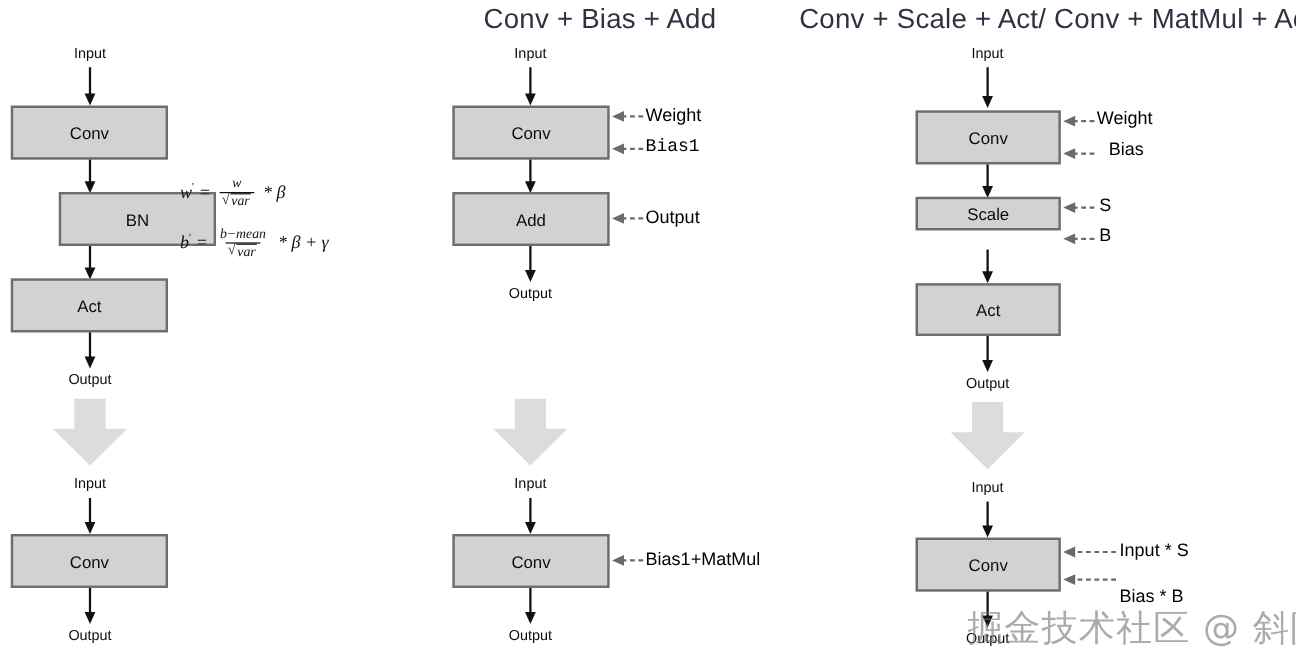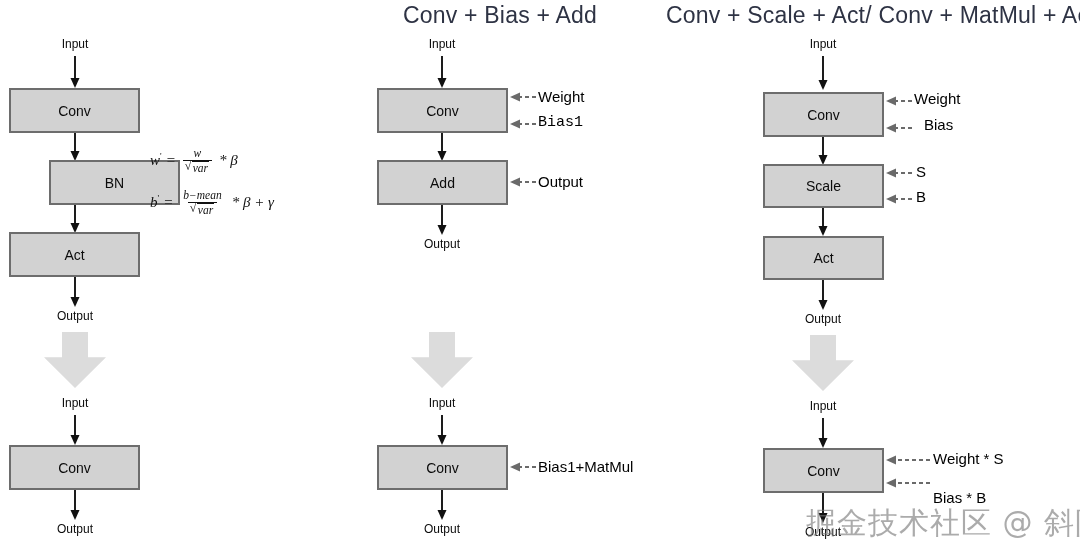--- a/index.html
+++ b/index.html
@@ -240,21 +240,21 @@
     <polygon class="dhead" points="2,34 12,29.5 12,38.5"></polygon>
   </svg>
   <div class="plabel" style="left:254px;top:90px;">Weight</div>
   <div class="plabel" style="left:264px;top:116px;">Bias</div>
 
   <svg class="wire" style="left:156px;top:137px;" width="16" height="28">
     <line class="stroke" x1="7" y1="0" x2="7" y2="20"></line>
     <polygon class="head" points="7,28 2.5,18 11.5,18"></polygon>
   </svg>
 
-  <div class="node" style="left:103px;top:164px;width:121px;height:44px;">Scale</div>
+  <div class="node" style="left:103px;top:164px;width:121px;height:28px;">Scale</div>
 
   <svg class="wire" style="left:224px;top:166px;" width="30" height="42">
     <line class="dstroke" x1="28" y1="7" x2="11" y2="7"></line>
     <polygon class="dhead" points="2,7 12,2.5 12,11.5"></polygon>
     <line class="dstroke" x1="28" y1="33" x2="11" y2="33"></line>
     <polygon class="dhead" points="2,33 12,28.5 12,37.5"></polygon>
   </svg>
   <div class="plabel" style="left:256px;top:163px;">S</div>
   <div class="plabel" style="left:256px;top:188px;">B</div>
 
@@ -284,21 +284,21 @@
   </svg>
 
   <div class="node" style="left:103px;top:448px;width:121px;height:45px;">Conv</div>
 
   <svg class="wire" style="left:224px;top:450px;" width="50" height="42">
     <line class="dstroke" x1="46" y1="10" x2="11" y2="10"></line>
     <polygon class="dhead" points="2,10 12,5.5 12,14.5"></polygon>
     <line class="dstroke" x1="46" y1="33" x2="11" y2="33"></line>
     <polygon class="dhead" points="2,33 12,28.5 12,37.5"></polygon>
   </svg>
-  <div class="plabel" style="left:273px;top:450px;">Weight * S</div>
+  <div class="plabel" style="left:273px;top:450px;">Input * S</div>
   <div class="plabel" style="left:273px;top:489px;">Bias * B</div>
 
   <svg class="wire" style="left:156px;top:493px;" width="16" height="30">
     <line class="stroke" x1="7" y1="0" x2="7" y2="22"></line>
     <polygon class="head" points="7,30 2.5,20 11.5,20"></polygon>
   </svg>
 
   <div class="tlabel" style="left:128px;top:525px;width:70px;">Output</div>
 </div>
 

